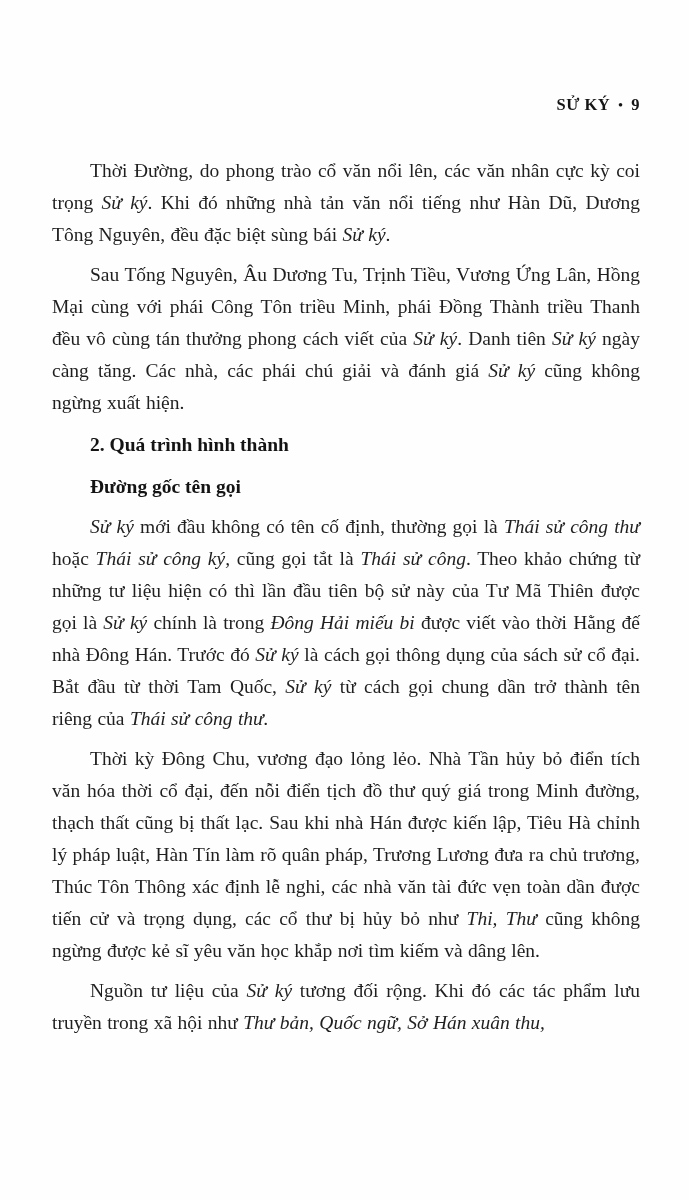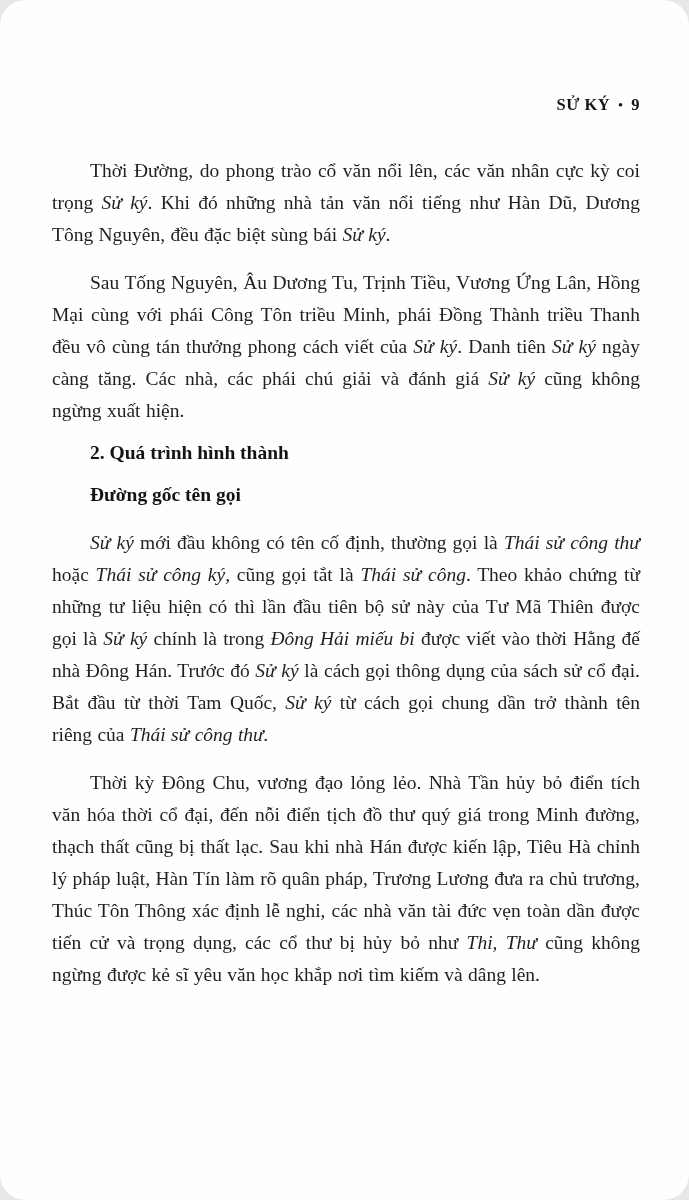--- a/index.html
+++ b/index.html
@@ -1,15 +1,15 @@
 <!DOCTYPE html>
 <html lang="vi"><head>
 <meta charset="utf-8">
 <style>
-  * { margin: 0; padding: 0; box-sizing: border-box; border-radius: 25px; }
+  * { margin: 0; padding: 0; box-sizing: border-box; }
 
   html, body {
     background: #e8e8e8;
     font-family: "Liberation Serif", "DejaVu Serif", serif;
   }
 
   .page {
     position: relative;
     width: 689px;
     height: 1200px;
@@ -36,21 +36,21 @@
     font-size: 13px;
     vertical-align: 1px;
   }
 
   
   .body-para {
     font-size: 19.5px;
     line-height: 32px;
     text-align: justify;
     text-indent: 38px;
-    margin: 16px 0 8px 0;
+    margin: 0 0 8px 0;
     word-spacing: 0.5px;
   }
   .body-para em {
     font-style: italic;
   }
 
   .section-heading,
   .sub-heading {
     font-size: 19.5px;
     line-height: 32px;
@@ -76,14 +76,15 @@
   <h2 class="section-heading">2. Quá trình hình thành</h2>
 
   <h3 class="sub-heading">Đường gốc tên gọi</h3>
 
   <p class="body-para"><em>Sử ký</em><span> mới đầu không có tên cố định, thường gọi là </span><em>Thái sử công thư</em><span> hoặc </span><em>Thái sử công ký,</em><span> cũng gọi tắt là </span><em>Thái sử công</em><span>. Theo khảo chứng từ những tư liệu hiện có thì lần đầu tiên bộ sử này của Tư Mã Thiên được gọi là </span><em>Sử ký</em><span> chính là trong </span><em>Đông Hải miếu bi</em><span> được viết vào thời Hằng đế nhà Đông Hán. Trước đó </span><em>Sử ký</em><span> là cách gọi thông dụng của sách sử cổ đại. Bắt đầu từ thời Tam Quốc, </span><em>Sử ký</em><span> từ cách gọi chung dần trở thành tên riêng của </span><em>Thái sử công thư.</em></p>
 
 
   <p class="body-para"><span>Thời kỳ Đông Chu, vương đạo lỏng lẻo. Nhà Tần hủy bỏ điển tích văn hóa thời cổ đại, đến nỗi điển tịch đồ thư quý giá trong Minh đường, thạch thất cũng bị thất lạc. Sau khi nhà Hán được kiến lập, Tiêu Hà chỉnh lý pháp luật, Hàn Tín làm rõ quân pháp, Trương Lương đưa ra chủ trương, Thúc Tôn Thông xác định lễ nghi, các nhà văn tài đức vẹn toàn dần được tiến cử và trọng dụng, các cổ thư bị hủy bỏ như </span><em>Thi, Thư</em><span> cũng không ngừng được kẻ sĩ yêu văn học khắp nơi tìm kiếm và dâng lên.</span></p>
 
 
+  <p class="body-para"><span>Nguồn tư liệu của </span><em>Sử ký</em><span> tương đối rộng. Khi đó các tác phẩm lưu truyền trong xã hội như </span><em>Thư bản, Quốc ngữ, Sở Hán xuân thu,</em></p>
 
 </div>
 
 </body></html>

